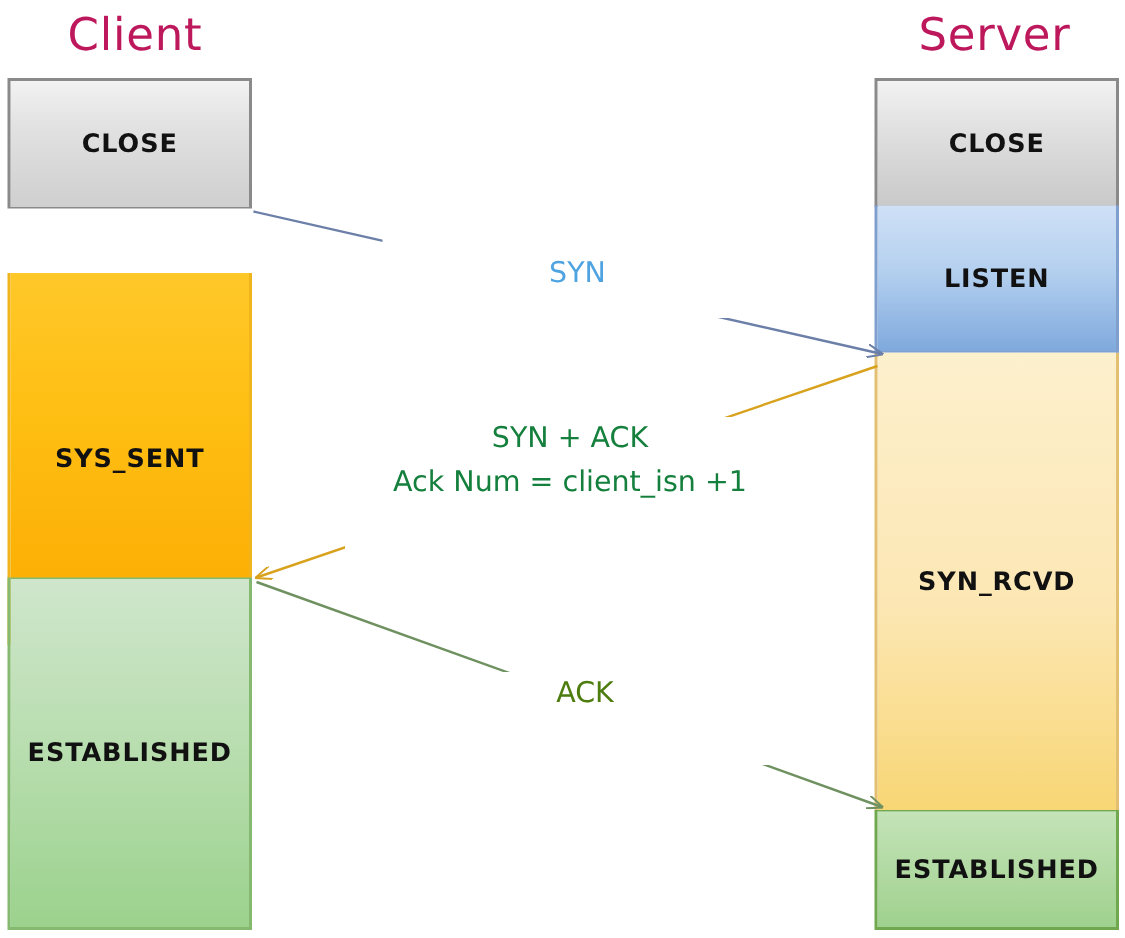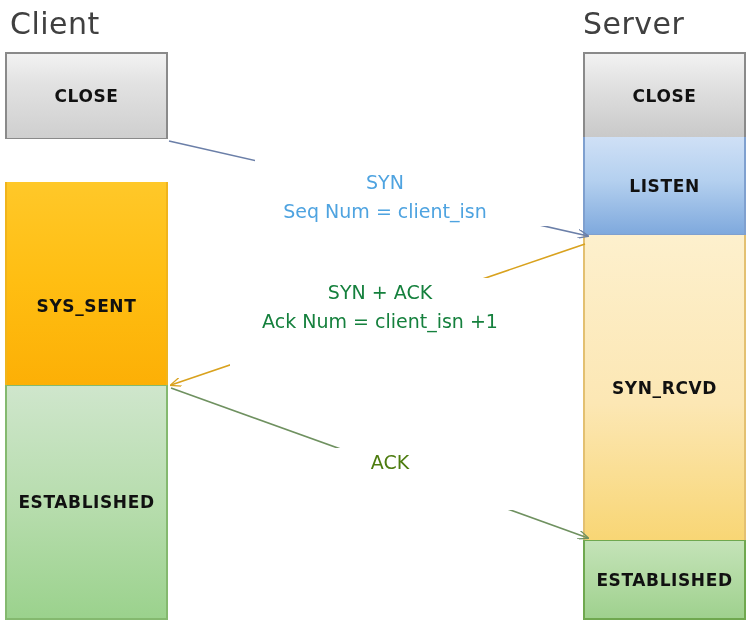--- a/index.html
+++ b/index.html
@@ -15,22 +15,23 @@
     overflow: hidden;
     font-family: "DejaVu Sans", sans-serif;
   }
 
   
   .col-title {
     position: absolute;
     font-family: "DejaVu Sans", sans-serif;
     font-size: 30px;
     font-weight: 400;
-    color: #404040;
+    color: #be185d;
     letter-spacing: 0.5px;
+    text-align: center;
     white-space: nowrap;
   }
   #client-title { left: 10px;  top: 6px;  width: 160px; }
   #server-title { left: 583px; top: 6px;  width: 160px; }
 
   
   .state-box {
     position: absolute;
     box-sizing: border-box;
     display: flex;
@@ -182,21 +183,20 @@
 
     <line x1="171" y1="388" x2="588" y2="538" stroke="#6f9160" stroke-width="1.6" marker-end="url(#head-green)"></line>
   </svg>
 
   <div class="plate" style="left:255px; top:150px; width:262px; height:62px;"></div>
   <div class="plate" style="left:230px; top:278px; width:300px; height:88px;"></div>
   <div class="plate" style="left:240px; top:448px; width:300px; height:62px;"></div>
 
   <div id="msg-syn" class="msg">
     <span class="line">SYN</span>
-    <span class="line">Seq Num = client_isn</span>
   </div>
 
   <div id="msg-synack" class="msg">
     <span class="line">SYN + ACK</span>
     <span class="line">Ack Num =  client_isn +1</span>
   </div>
 
   <div id="msg-ack" class="msg">
     <span class="line">ACK</span>
   </div>

